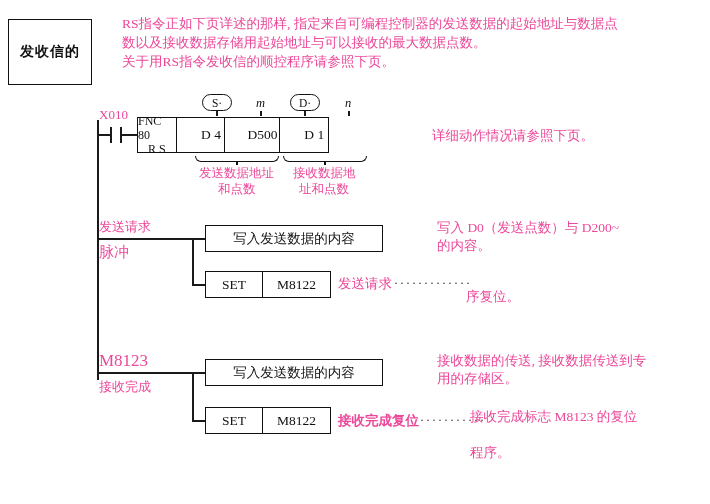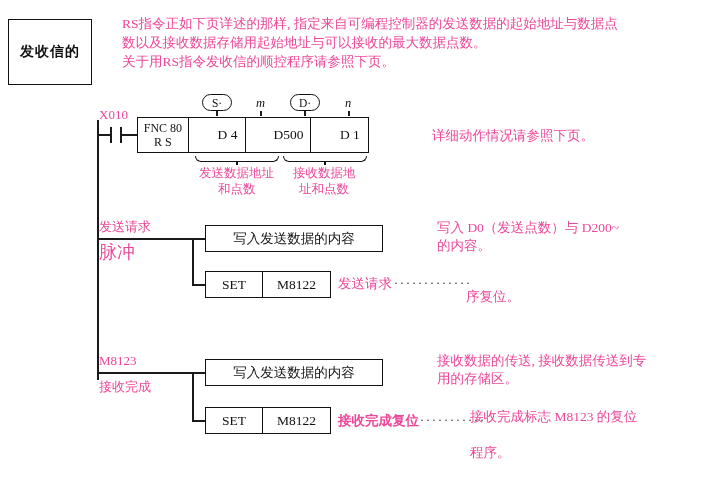--- a/index.html
+++ b/index.html
@@ -10,21 +10,21 @@
   .txt{position:absolute;font-size:13.5px;line-height:17px;white-space:nowrap;color:#ec4899;}
   .small{font-size:12.5px;}
   .line{position:absolute;background:#1a1a1a;}
   .box{position:absolute;border:1.6px solid #111;box-sizing:border-box;background:#fff;}
   .center{display:flex;align-items:center;justify-content:center;}
   .titlebox{
     position:absolute;left:8px;top:19px;width:84px;height:66px;border:1.6px solid #111;
     box-sizing:border-box;display:flex;flex-direction:column;align-items:center;justify-content:center;
     font-size:14px;font-weight:600;line-height:24px;letter-spacing:1px;
   }
-  .fnc{left:137px;top:117px;width:232px;height:36px;display:flex;gap:21px;}
+  .fnc{left:137px;top:117px;width:192px;height:36px;display:flex;gap:21px;}
   .fnc-cell{display:flex;align-items:center;justify-content:center;border-right:1.6px solid #111;height:100%;box-sizing:border-box;font-size:13.5px;}
   .fnc-cell:last-child{border-right:none;}
   .fnc-name{flex-direction:column;font-size:12px;line-height:14px;}
   .oval{position:absolute;border:1.3px solid #111;border-radius:9px;width:30px;height:17px;
         display:flex;align-items:center;justify-content:center;font-size:11.5px;box-sizing:border-box;}
   .tagtxt{position:absolute;font-size:12.5px;font-style:italic;}
   .tick{position:absolute;width:1.5px;height:5px;background:#1a1a1a;}
   .brace{position:absolute;height:6px;border-left:1.5px solid #111;border-right:1.5px solid #111;
          border-bottom:1.5px solid #111;border-radius:0 0 7px 7px;box-sizing:border-box;}
   .brace-tick{position:absolute;width:1.5px;height:4px;background:#111;}
@@ -78,39 +78,39 @@
   <div class="txt small" style="left:218px;top:181px;">和点数</div>
 
   <div class="brace" style="left:283px;top:156px;width:84px;"></div>
   <div class="brace-tick" style="left:324px;top:161px;"></div>
   <div class="txt small" style="left:293px;top:165px;">接收数据地</div>
   <div class="txt small" style="left:299px;top:181px;">址和点数</div>
 
   <div class="txt" style="left:432px;top:127px;">详细动作情况请参照下页。</div>
 
   <div class="txt" style="left:99px;top:218px;font-size:13px;">发送请求</div>
-  <div class="txt" style="left:99px;top:244px;font-size:18px;">脉冲</div>
+  <div class="txt" style="left:99px;top:244px;font-size:15px;">脉冲</div>
   <div class="line" style="left:98px;top:238px;width:107px;height:2px;"></div>
   <div class="box center" style="left:205px;top:225px;width:178px;height:27px;">
     <span style="font-size:13.5px;">写入发送数据的内容</span>
   </div>
   <div class="line" style="left:192px;top:238px;width:2px;height:48px;"></div>
   <div class="line" style="left:192px;top:284px;width:13px;height:2px;"></div>
   <div class="box setbox" style="left:205px;top:271px;width:126px;height:27px;">
     <div class="set-cell" style="width:58px;border-right:1.6px solid #111;">SET</div>
     <div class="set-cell" style="width:68px;">M8122</div>
   </div>
   <div class="txt" style="left:338px;top:275px;">发送请求</div>
   <div class="dots" style="left:394px;top:276px;">·············</div>
 
   <div class="txt" style="left:437px;top:219px;">写入 D0（发送点数）与 D200~</div>
   <div class="txt" style="left:437px;top:237px;">的内容。</div>
   <div class="txt" style="left:466px;top:288px;">序复位。</div>
 
-  <div class="txt" style="left:99px;top:352px;font-size:13px;">M8123</div>
+  <div class="txt" style="left:99px;top:352px;font-size:17px;">M8123</div>
   <div class="txt" style="left:99px;top:378px;font-size:13px;">接收完成</div>
   <div class="line" style="left:98px;top:372px;width:107px;height:2px;"></div>
   <div class="box center" style="left:205px;top:359px;width:178px;height:27px;">
     <span style="font-size:13.5px;">写入发送数据的内容</span>
   </div>
   <div class="line" style="left:192px;top:372px;width:2px;height:50px;"></div>
   <div class="line" style="left:192px;top:420px;width:13px;height:2px;"></div>
   <div class="box setbox" style="left:205px;top:407px;width:126px;height:27px;">
     <div class="set-cell" style="width:58px;border-right:1.6px solid #111;">SET</div>
     <div class="set-cell" style="width:68px;">M8122</div>

